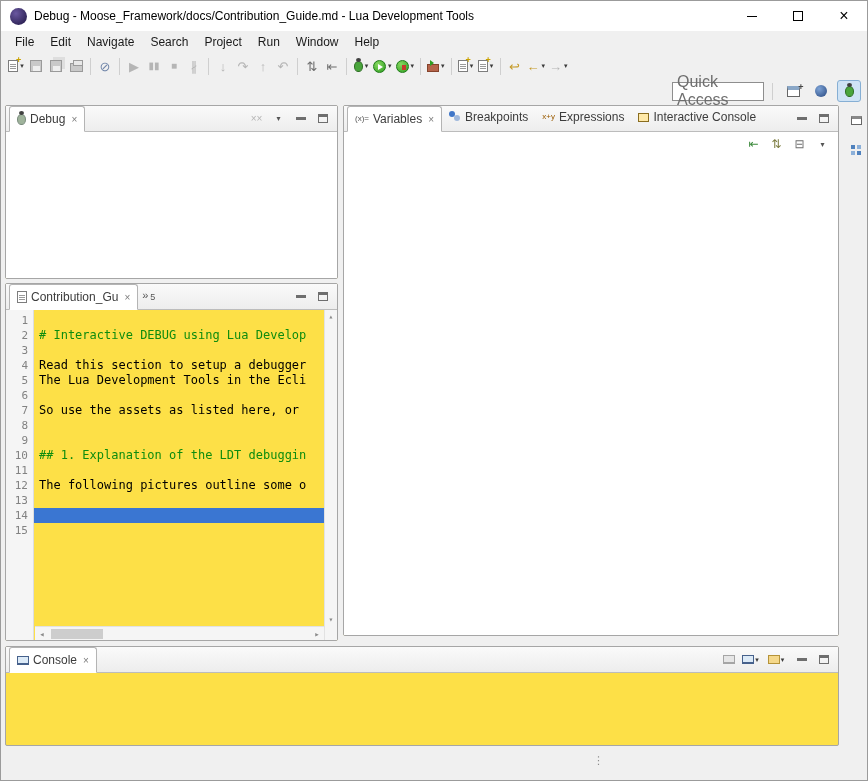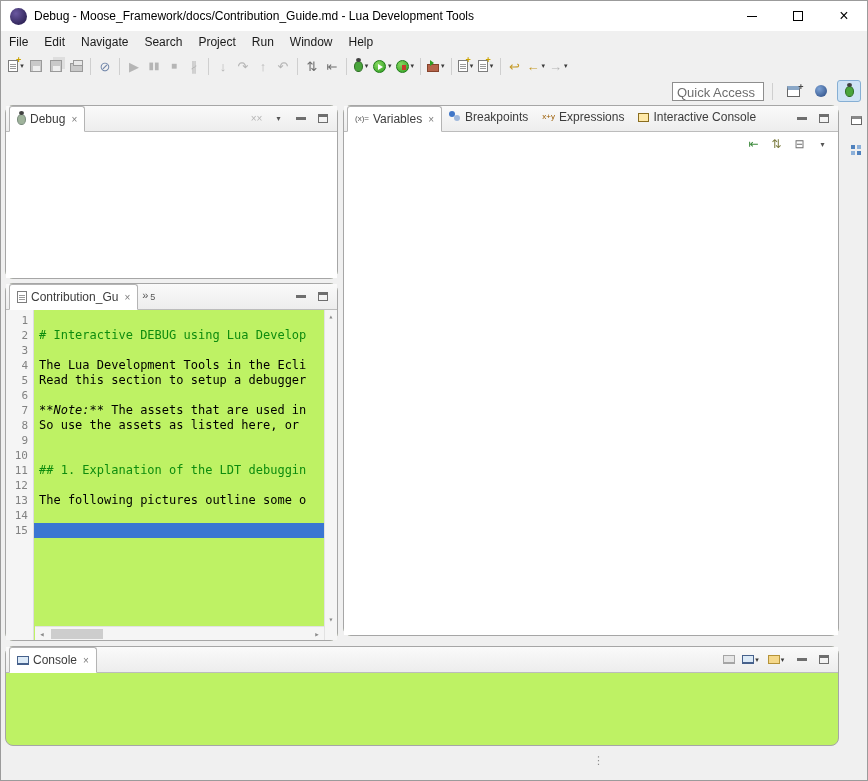--- a/index.html
+++ b/index.html
@@ -10,36 +10,36 @@
   .titlebar{height:30px;background:#fff;display:flex;align-items:center}
   .app-icon{width:17px;height:17px;border-radius:50%;background:radial-gradient(circle at 35% 32%,#6a58a0,#1c1340);margin:0 7px 0 9px;flex:none}
   .title-text{font-size:12px;color:#000000;white-space:nowrap}
   .win-controls{margin-left:auto;display:flex;height:30px}
   .win-btn{width:46px;height:30px;display:flex;align-items:center;justify-content:center;cursor:default}
   .ic-minbar{width:10px;height:1px;background:#000}
   .ic-maxbox{width:10px;height:10px;border:1px solid #000}
   .ic-x{font-size:16px;line-height:1;color:#000}
 
   
-  .menubar{height:22px;display:flex;align-items:center;}
+  .menubar{height:22px;display:flex;align-items:center;padding-left:6px}
   .menu-item{padding:3px 8px;font-size:12px;border-radius:2px}
 
   
   .toolbar{height:26px;display:flex;align-items:center;padding-left:5px}
   .tbtn{height:22px;min-width:20px;padding:0 2px;display:inline-flex;align-items:center;justify-content:center;gap:1px;border-radius:3px}
   .dd{font-size:7px;color:#3a3a3a;margin-left:1px}
   .tsep{width:1px;height:17px;background:#cfcfcf;margin:0 4px}
   .g{font-size:13px;line-height:1;color:#6f6f6f}
   .g.sm{font-size:10px}
   .gold{color:#c59a27}
   .dis{color:#b5b5b5}
   .blue{color:#6f84a8}
 
   .toolbar2{height:24px;display:flex;align-items:center;justify-content:flex-end;padding-right:6px;gap:4px}
-  .qa-box{width:92px;height:19px;border:1px solid #8e8e8e;background:#fff;color:#6e6e6e;font-size:13px;display:flex;align-items:flex-end;padding-left:4px}
+  .qa-box{width:92px;height:19px;border:1px solid #8e8e8e;background:#fff;color:#6e6e6e;font-size:16px;display:flex;align-items:center;padding-left:4px}
   .pbtn{width:24px;height:22px;display:flex;align-items:center;justify-content:center;border-radius:3px;border:1px solid transparent}
   .pbtn.active{background:#cfe3f5;border-color:#86afd4}
 
   
   .ic-file{width:10px;height:12px;background:#fff;border:1px solid #7d7d7d;position:relative;flex:none}
   .ic-file::after{content:"";position:absolute;left:1px;top:3px;width:6px;height:1px;background:#9a9a9a;box-shadow:0 2px 0 #9a9a9a,0 4px 0 #9a9a9a}
   .ic-file.star::before{content:"+";position:absolute;right:-4px;top:-6px;color:#c9a100;font-size:9px;font-weight:bold}
   .ic-save{width:12px;height:12px;background:#c9c9c9;border:1px solid #9a9a9a;position:relative}
   .ic-save::after{content:"";position:absolute;left:2px;bottom:0;width:7px;height:5px;background:#efefef}
   .ic-save.dbl{box-shadow:3px -3px 0 #dedede}
@@ -62,21 +62,21 @@
   .ic-con.gray{background:#e6e6e6;border-color:#a5a5a5}
   .ic-folder{width:12px;height:9px;background:#f5d88a;border:1px solid #b59339}
   .ic-tcon{width:11px;height:9px;background:#ffe9a8;border:1px solid #8a6d1f;flex:none}
   .txticon{font-size:8px;color:#9a5b00;line-height:1;flex:none}
   .ic-min{width:10px;height:3px;background:#6e6e6e}
   .ic-max{width:10px;height:9px;border:1px solid #6e6e6e;border-top:3px solid #6e6e6e}
   .ic-restore{width:11px;height:9px;border:1px solid #666;border-top:3px solid #888;background:#fff}
   .ic-grid{width:4px;height:4px;background:#4f81bd;box-shadow:6px 0 0 #8cb0d9,0 6px 0 #8cb0d9,6px 6px 0 #4f81bd;margin:0 6px 6px 0}
 
   
-  .panel{position:absolute;background:#bef264;border:1px solid #a6a6a6;border-radius:8px}
+  .panel{position:absolute;background:#fde047;border:1px solid #a6a6a6;border-radius:2px}
   .phead{position:relative;height:26px;background:linear-gradient(#fafafa,#ededed);border-bottom:1px solid #bcbcbc;display:flex;align-items:flex-end;padding-left:3px}
   .tab{height:28px;display:flex;align-items:center;gap:4px;padding:0 7px;font-size:12px;color:#3c3c3c;white-space:nowrap}
   .tab.sel{background:#fff;border:1px solid #b4b4b4;border-bottom-color:#fff;border-radius:3px 3px 0 0;margin-bottom:-1px;height:26px;z-index:1}
   .tab .tx{font-size:10px;color:#7c7c7c;margin-left:2px}
   .ptools{margin-left:auto;display:flex;align-items:center;height:100%;padding-right:5px;gap:3px}
   .hbtn{width:19px;height:19px;display:flex;align-items:center;justify-content:center}
   .vmenu{font-size:8px;color:#555}
   .pbody{position:absolute;top:26px;left:0;right:0;bottom:0;background:#fff}
 
   #debug-panel{left:4px;top:104px;width:333px;height:174px}
@@ -367,24 +367,23 @@
         <div class="ln">11</div>
         <div class="ln">12</div>
         <div class="ln">13</div>
         <div class="ln">14</div>
         <div class="ln">15</div>
       </div>
     <div class="code-wrap">
         <div class="cl">&nbsp;</div>
         <div class="cl heading"># Interactive DEBUG using Lua Develop</div>
         <div class="cl">&nbsp;</div>
+        <div class="cl">Read this section to setup a debugger</div>
         <div class="cl">The Lua Development Tools in the Ecli</div>
-        <div class="cl">Read this section to setup a debugger</div>
-        <div class="cl">&nbsp;</div>
-        <div class="cl note"><em>**Note:**</em> The assets that are used in</div>
+        <div class="cl">&nbsp;</div>
         <div class="cl">So use the assets as listed here, or </div>
         <div class="cl">&nbsp;</div>
         <div class="cl">&nbsp;</div>
         <div class="cl heading">## 1. Explanation of the LDT debuggin</div>
         <div class="cl">&nbsp;</div>
         <div class="cl">The following pictures outline some o</div>
         <div class="cl">&nbsp;</div>
         <div class="cl selected">&nbsp;</div>
       </div>
     <div class="vscroll">

